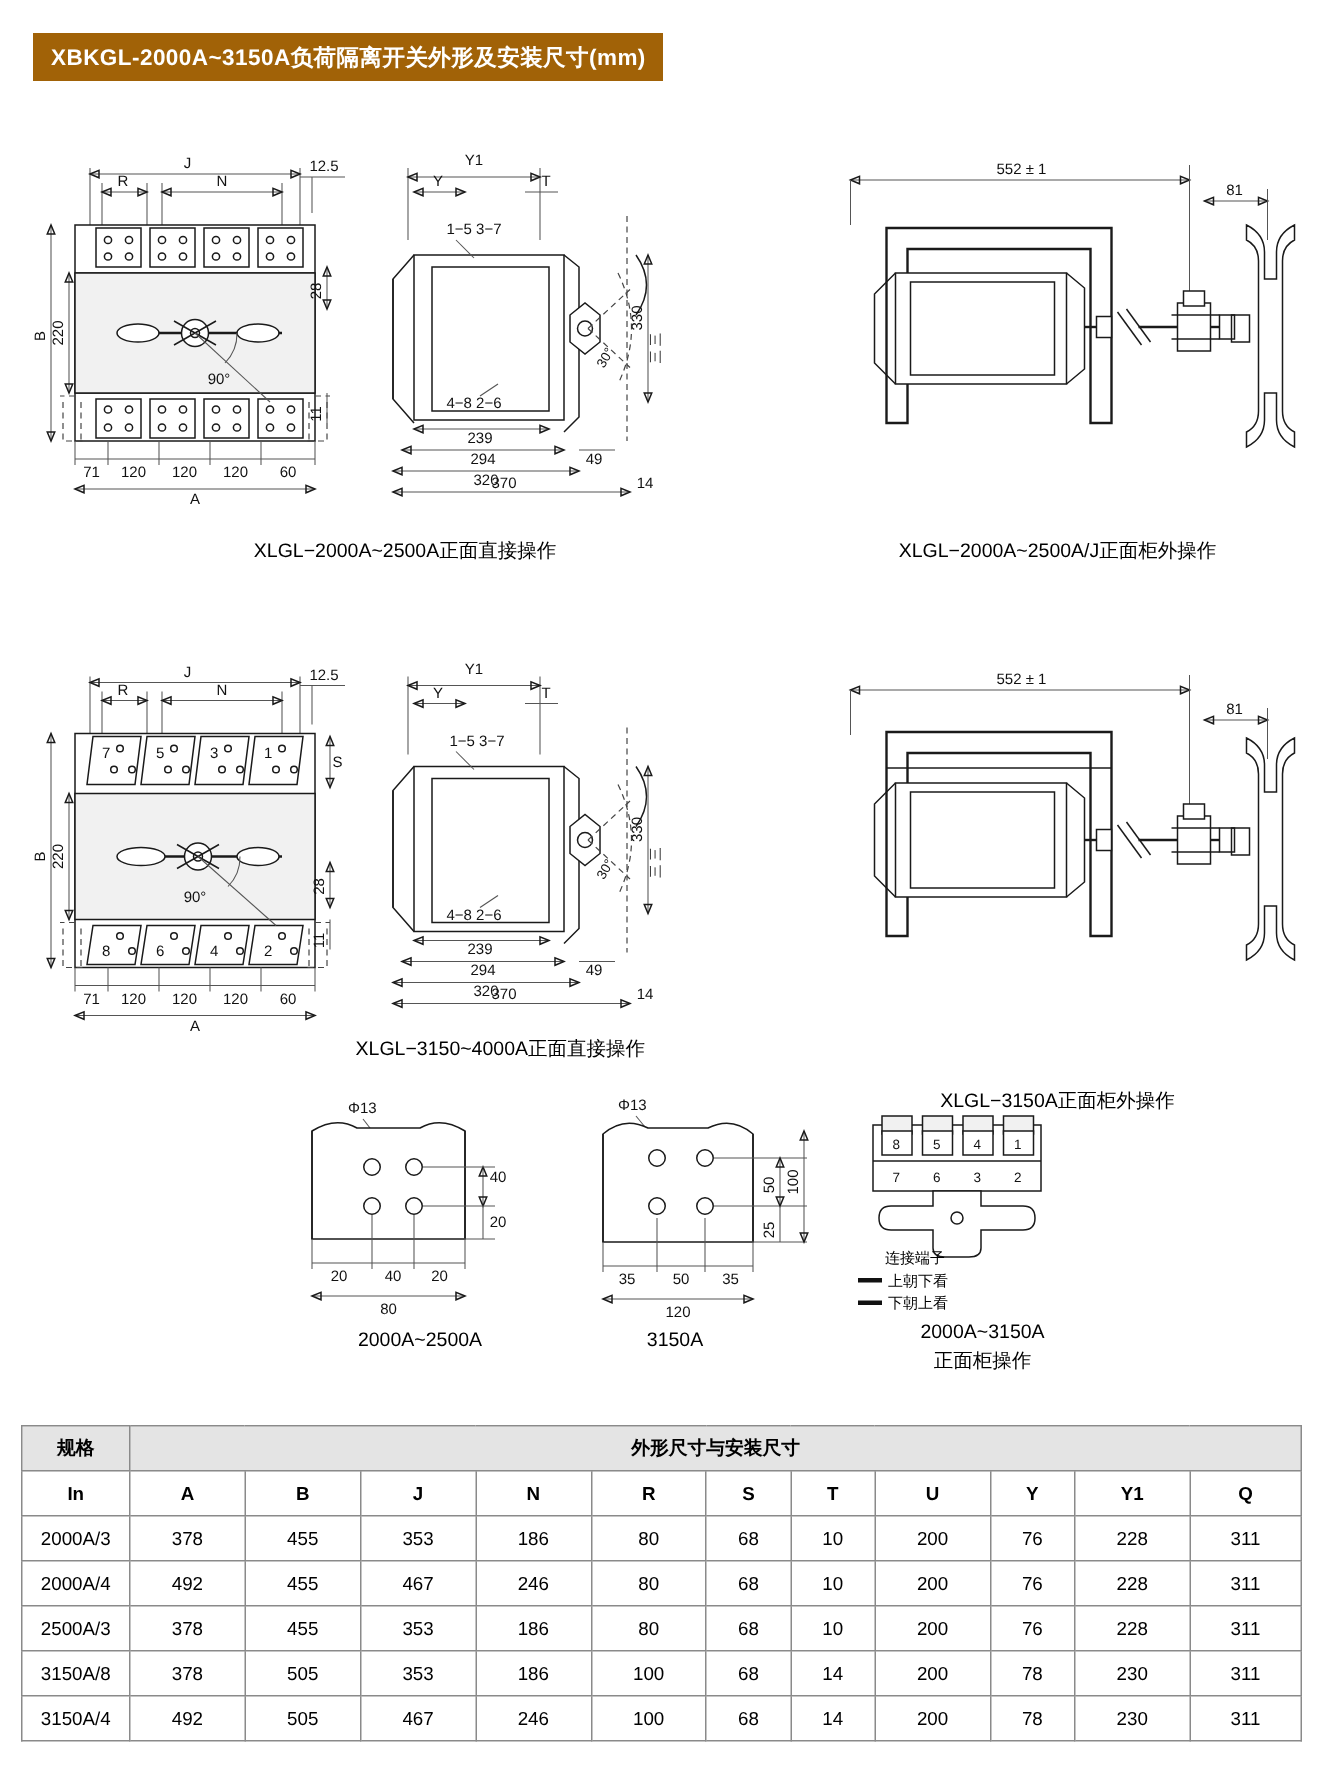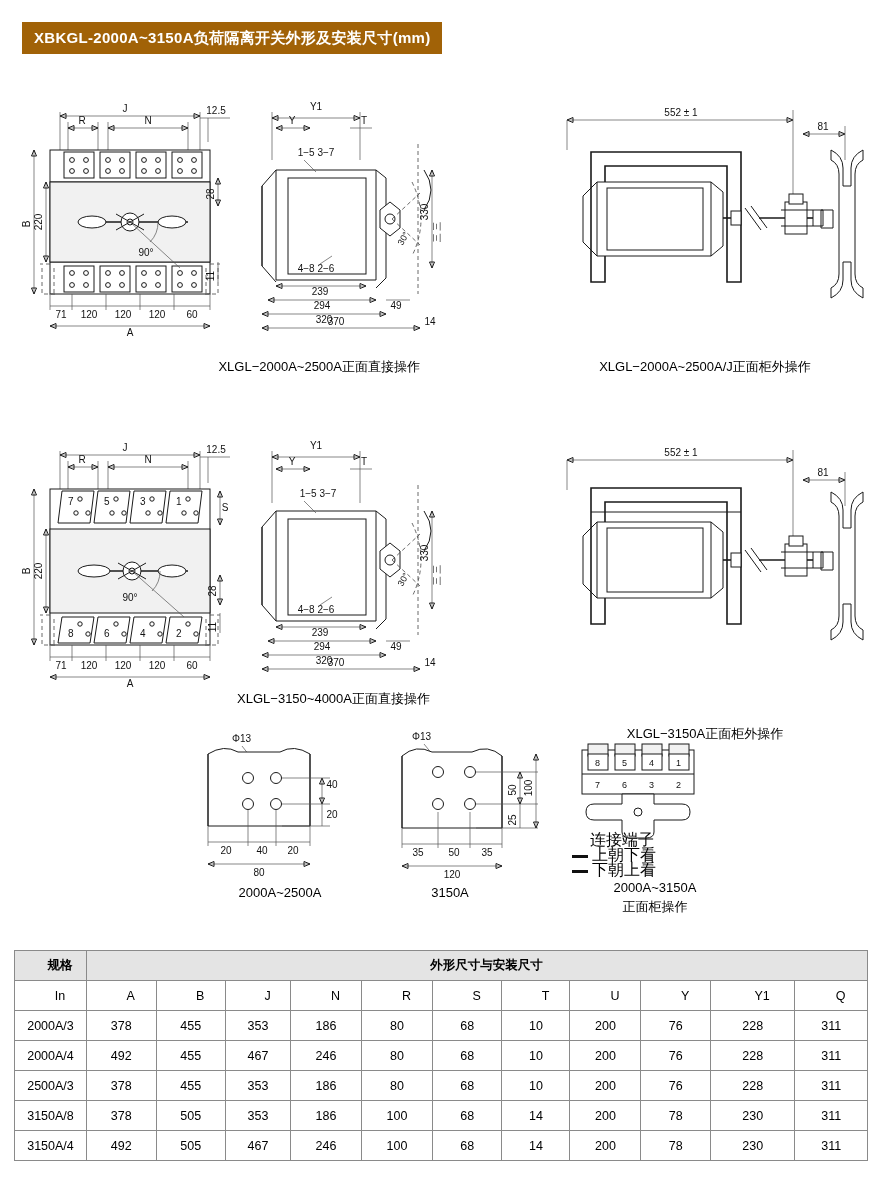--- a/index.html
+++ b/index.html
@@ -56,26 +56,26 @@
     border-collapse: collapse;
     font-size: 12.5px;
   }
   .spec-table th, .spec-table td {
     border: 1px solid #8a8a8a;
     text-align: center;
     height: 30px;
     padding: 0 2px;
     font-weight: normal;
   }
-  .spec-table thead th { background: #e4e4e4; font-weight: bold; padding-left: 21px; }
-  .spec-table thead tr.sub th { background: #ffffff; font-weight: normal; }
+  .spec-table thead th { background: #e4e4e4; font-weight: bold; }
+  .spec-table thead tr.sub th { background: #ffffff; font-weight: bold; }
   .spec-table td.first { width: 72px; }
   .spec-table th.first { width: 72px; }
 
-  .legend-txt { font-size: 16px; line-height: 15px; white-space: nowrap; }
+  .legend-txt { font-size: 10px; line-height: 15px; white-space: nowrap; }
   .legend-dash { display:inline-block; width:16px; height:0; border-top:3px solid #111; vertical-align:2px; margin-right:4px;}
 </style>
 </head>
 <body>
 
 <div class="header-bar">
   <span class="title">XBKGL-2000A~3150A负荷隔离开关外形及安装尺寸(mm)</span>
 </div>
 
 <div class="panel" style="left:20px; top:82px; width:420px; height:260px;">
@@ -261,21 +261,21 @@
     <line class="thin" x1="242" y1="246" x2="400" y2="246"></line>
     <path class="ln" d="M242 246 l6 -2.5 v5 z" fill="#111"></path>
     <path class="ln" d="M400 246 l-6 -2.5 v5 z" fill="#111"></path>
     <text class="txt" x="316" y="243" text-anchor="middle">370</text>
 
     <text class="txt" x="376" y="227" text-anchor="middle">49</text>
     <line class="thin" x1="366" y1="218" x2="390" y2="218"></line>
     <text class="txt" x="410" y="243" text-anchor="middle">14</text>
   </svg>
 </div>
-<div class="cap" style="left:120px; top:358px; width:300px;text-align:right;">XLGL−2000A~2500A正面直接操作</div>
+<div class="cap" style="left:120px; top:358px; width:300px;">XLGL−2000A~2500A正面直接操作</div>
 
 <div class="panel" style="left:545px; top:90px; width:320px; height:250px;">
   <svg width="320" height="250" viewBox="0 0 320 250">
 
     <line class="thin" x1="22" y1="30" x2="248" y2="30"></line>
     <path class="ln" d="M22 30 l6 -2.5 v5 z" fill="#111"></path>
     <path class="ln" d="M248 30 l-6 -2.5 v5 z" fill="#111"></path>
     <line class="thin" x1="22" y1="30" x2="22" y2="60"></line>
     <line class="thin" x1="248" y1="20" x2="248" y2="110"></line>
     <text class="txt" x="136" y="26" text-anchor="middle">552 ± 1</text>

